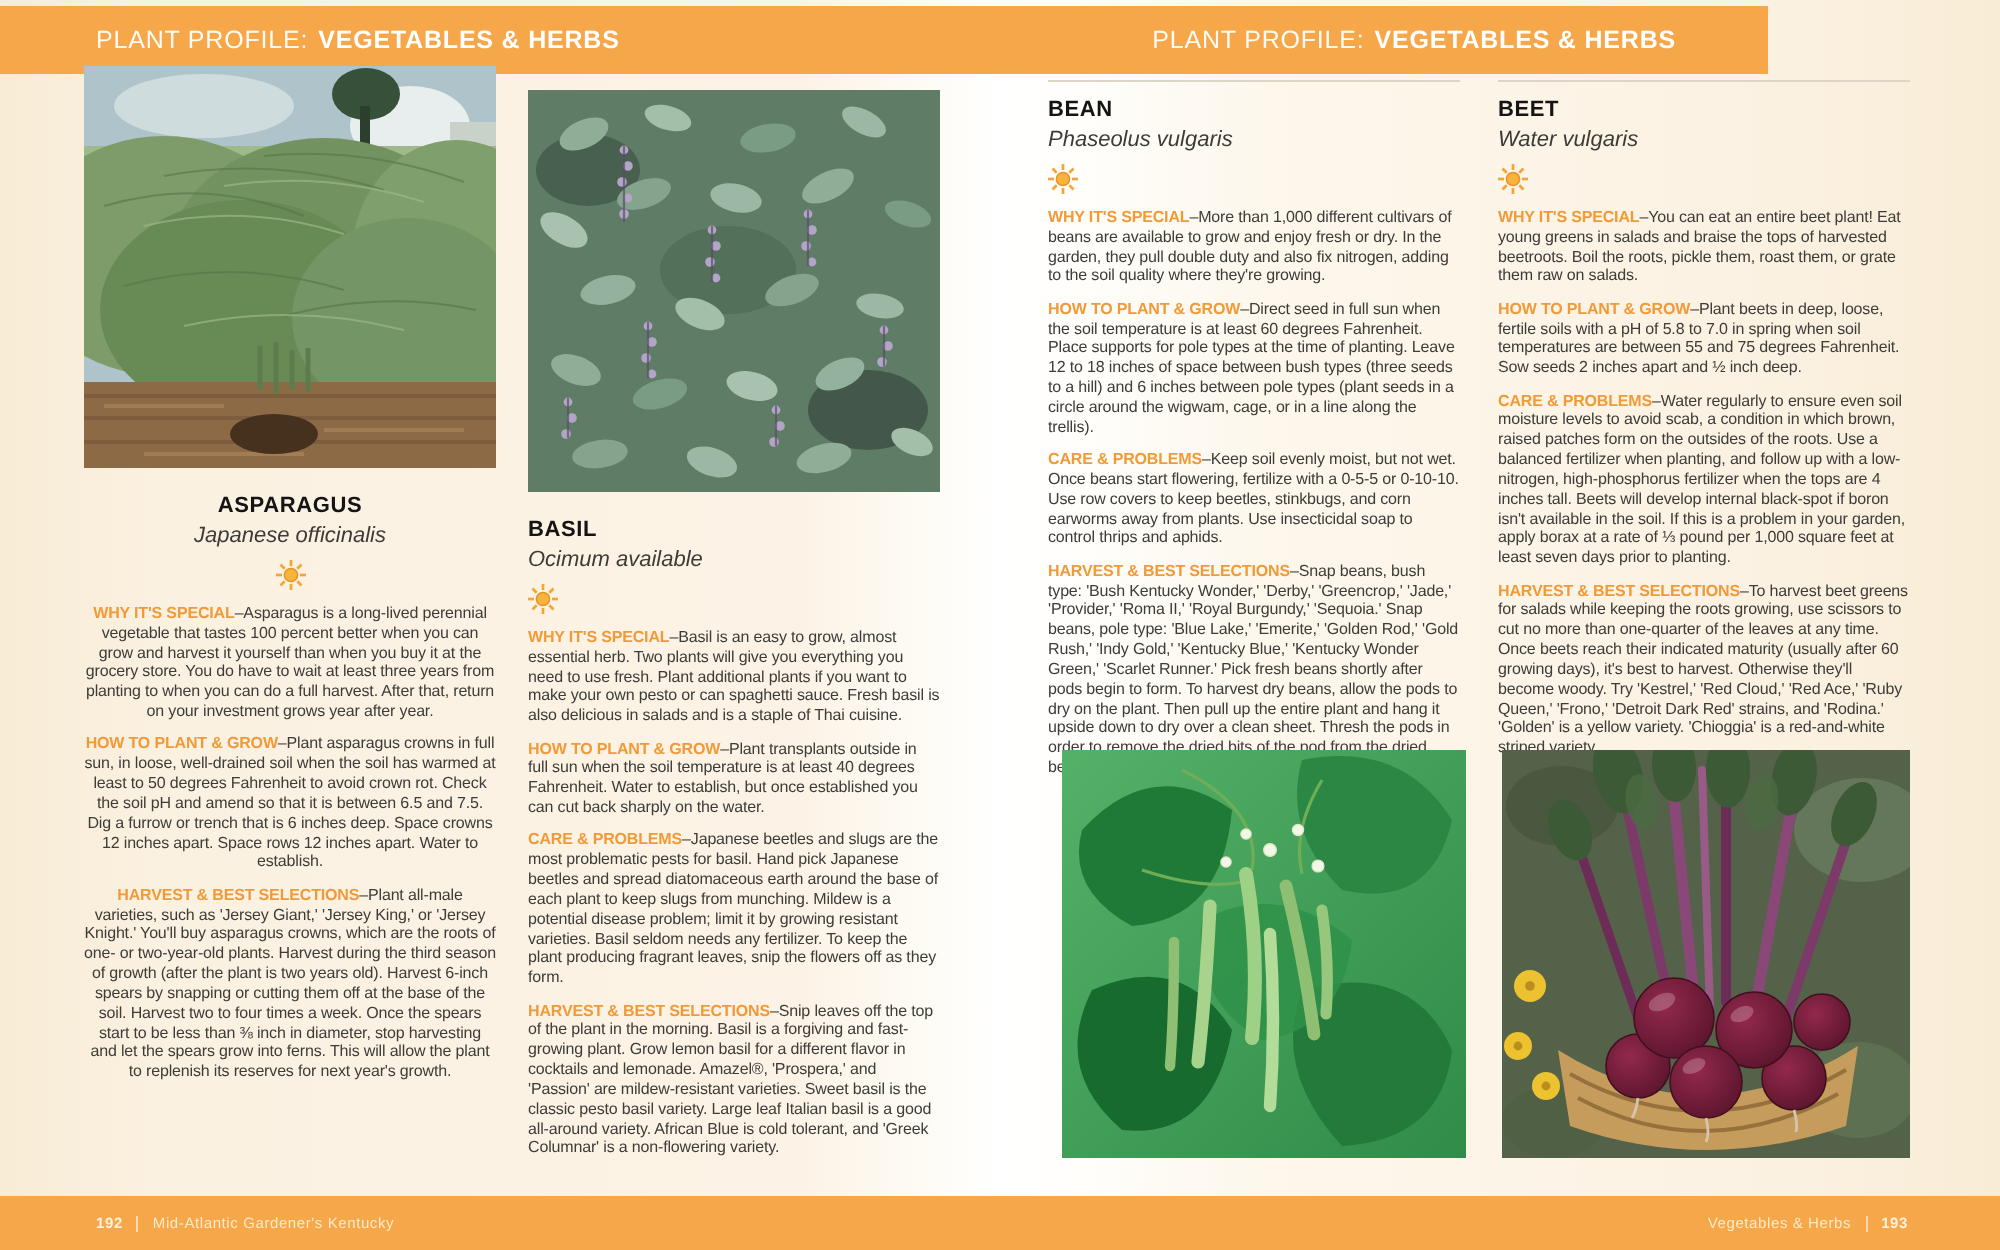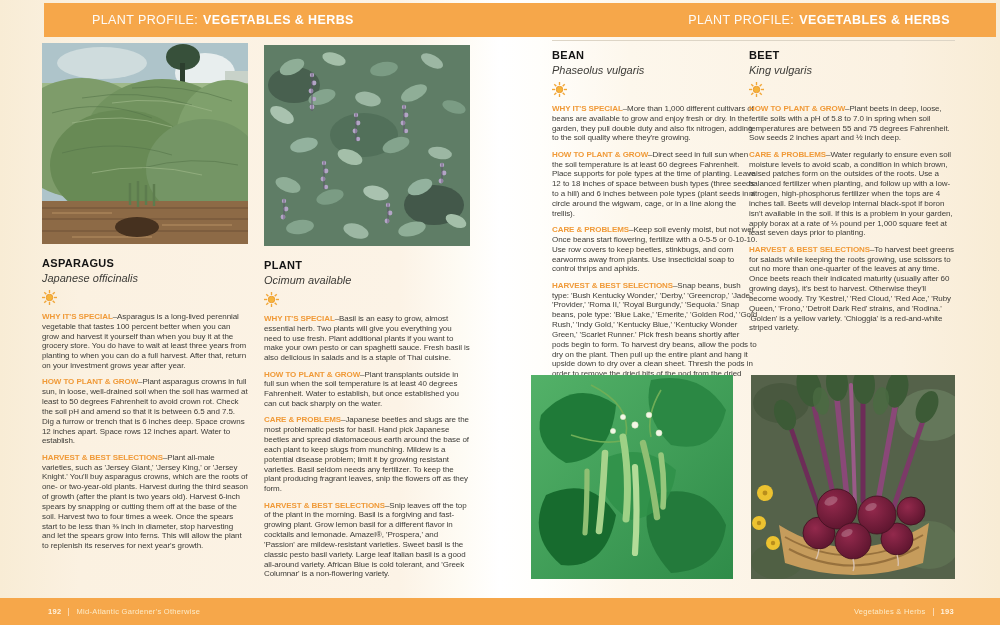--- a/index.html
+++ b/index.html
@@ -2,24 +2,24 @@
 <html><head>
 <meta charset="utf-8">
 <style>
   html,body{margin:0;padding:0;}
   body{
     width:1000px;height:625px;overflow:hidden;position:relative;
     font-family:"Liberation Sans",sans-serif;
     background:linear-gradient(90deg,#f8ecd5 0%,#fbf1e1 8%,#fcf3e6 40%,#fefbf4 46%,#ffffff 50%,#fffefb 54%,#fdf7ec 63%,#fbf1e1 90%,#f8ecd5 100%);
   }
   .banner{
-    position:absolute;left:0;top:3px;width:952px;height:34px;background:#f6a74a;
+    position:absolute;left:0;top:3px;width:884px;height:34px;background:#f6a74a;
     display:flex;align-items:center;justify-content:space-between;
     padding:0 46px 0 48px;box-sizing:border-box;color:#ffffff;
-    font-size:12.5px;letter-spacing:.4px;margin-left:44px;
+    font-size:12.5px;letter-spacing:.4px;
   }
   .banner .pfx{font-weight:400;opacity:.96}
   .banner .ttl{font-weight:700;margin-left:5px}
   .col{position:absolute;width:206px;}
   .photo{width:100%;display:block;margin:0 0 13px;}
   .photo svg{display:block;width:100%;height:auto;}
   .hairline{border-top:1px solid #ddd5c6;margin:0 0 8px;}
   h2.plant{font-size:11px;font-weight:700;color:#141414;margin:0 0 3px;letter-spacing:.3px;}
   .latin{font-size:11px;font-style:italic;color:#3c3b37;margin:0 0 6px;}
   .sun{margin:0 0 7px;height:15px;}
@@ -41,21 +41,21 @@
 
 <div class="banner">
   <div>
     <span class="pfx">PLANT PROFILE:</span><span class="ttl">VEGETABLES &amp; HERBS</span>
   </div>
   <div>
     <span class="pfx">PLANT PROFILE:</span><span class="ttl">VEGETABLES &amp; HERBS</span>
   </div>
 </div>
 
-<div class="col" style="left:42px;top:43px;">
+<div class="col" style="left:42px;top:33px;text-align:center;">
   <div class="photo" aria-label="Asparagus ferns growing in a mulched garden row">
     <svg viewBox="0 0 206 201" xmlns="http://www.w3.org/2000/svg" role="img">
       <rect width="206" height="201" fill="#aec4ca"></rect>
       <ellipse cx="60" cy="20" rx="45" ry="16" fill="#cfdcdd"></ellipse>
       <ellipse cx="163" cy="30" rx="30" ry="20" fill="#e8eeee"></ellipse>
       <rect x="183" y="28" width="23" height="16" fill="#c8d2c9"></rect>
       <ellipse cx="141" cy="14" rx="17" ry="13" fill="#37503a"></ellipse>
       <rect x="138" y="20" width="5" height="26" fill="#2c3e2e"></rect>
       <rect y="40" width="206" height="12" fill="#9fb98a"></rect>
       <ellipse cx="40" cy="95" rx="72" ry="60" fill="#7e9c6a"></ellipse>
@@ -162,21 +162,21 @@
           </g>
         <g>
             <circle cx="20" cy="156" r="2.2"></circle>
             <circle cx="22" cy="164" r="2.4"></circle>
             <circle cx="19" cy="172" r="2.4"></circle>
           </g>
       </g>
       <path d="M48,28 V66 M92,68 V96 M140,60 V88 M60,116 V144 M178,118 V138 M124,158 V178 M20,154 V174" stroke="#5b4a6b" stroke-width="1.1" opacity=".7"></path>
     </svg>
   </div>
-  <h2 class="plant">PLANT</h2>
+  <h2 class="plant">BASIL</h2>
   <div class="latin">Ocimum available</div>
   <div class="sun">
     <svg width="15" height="15" viewBox="0 0 20 20">
         <g stroke="#f2a636" stroke-width="1.8">
           <line x1="10" y1="0" x2="10" y2="4"></line>
           <line x1="10" y1="16" x2="10" y2="20"></line>
           <line x1="0" y1="10" x2="4" y2="10"></line>
           <line x1="16" y1="10" x2="20" y2="10"></line>
           <line x1="3" y1="3" x2="5.8" y2="5.8"></line>
           <line x1="14.2" y1="14.2" x2="17" y2="17"></line>
@@ -185,21 +185,21 @@
         </g>
         <circle cx="10" cy="10" r="4.4" fill="#f6b43c" stroke="#e8932a" stroke-width="1"></circle>
       </svg>
   </div>
   <p class="sec"><span class="lead">WHY IT'S SPECIAL</span><span>–Basil is an easy to grow, almost essential herb. Two plants will give you everything you need to use fresh. Plant additional plants if you want to make your own pesto or can spaghetti sauce. Fresh basil is also delicious in salads and is a staple of Thai cuisine.</span></p>
   <p class="sec"><span class="lead">HOW TO PLANT &amp; GROW</span><span>–Plant transplants outside in full sun when the soil temperature is at least 40 degrees Fahrenheit. Water to establish, but once established you can cut back sharply on the water.</span></p>
   <p class="sec"><span class="lead">CARE &amp; PROBLEMS</span><span>–Japanese beetles and slugs are the most problematic pests for basil. Hand pick Japanese beetles and spread diatomaceous earth around the base of each plant to keep slugs from munching. Mildew is a potential disease problem; limit it by growing resistant varieties. Basil seldom needs any fertilizer. To keep the plant producing fragrant leaves, snip the flowers off as they form.</span></p>
   <p class="sec"><span class="lead">HARVEST &amp; BEST SELECTIONS</span><span>–Snip leaves off the top of the plant in the morning. Basil is a forgiving and fast-growing plant. Grow lemon basil for a different flavor in cocktails and lemonade. Amazel®, 'Prospera,' and 'Passion' are mildew-resistant varieties. Sweet basil is the classic pesto basil variety. Large leaf Italian basil is a good all-around variety. African Blue is cold tolerant, and 'Greek Columnar' is a non-flowering variety.</span></p>
 </div>
 
-<div class="col" style="left:552px;top:40px;">
+<div class="col" style="left:524px;top:40px;">
   <div class="hairline"></div>
   <h2 class="plant">BEAN</h2>
   <div class="latin">Phaseolus vulgaris</div>
   <div class="sun">
     <svg width="15" height="15" viewBox="0 0 20 20">
         <g stroke="#f2a636" stroke-width="1.8">
           <line x1="10" y1="0" x2="10" y2="4"></line>
           <line x1="10" y1="16" x2="10" y2="20"></line>
           <line x1="0" y1="10" x2="4" y2="10"></line>
           <line x1="16" y1="10" x2="20" y2="10"></line>
@@ -213,36 +213,37 @@
   </div>
   <p class="sec"><span class="lead">WHY IT'S SPECIAL</span><span>–More than 1,000 different cultivars of beans are available to grow and enjoy fresh or dry. In the garden, they pull double duty and also fix nitrogen, adding to the soil quality where they're growing.</span></p>
   <p class="sec"><span class="lead">HOW TO PLANT &amp; GROW</span><span>–Direct seed in full sun when the soil temperature is at least 60 degrees Fahrenheit. Place supports for pole types at the time of planting. Leave 12 to 18 inches of space between bush types (three seeds to a hill) and 6 inches between pole types (plant seeds in a circle around the wigwam, cage, or in a line along the trellis).</span></p>
   <p class="sec"><span class="lead">CARE &amp; PROBLEMS</span><span>–Keep soil evenly moist, but not wet. Once beans start flowering, fertilize with a 0-5-5 or 0-10-10. Use row covers to keep beetles, stinkbugs, and corn earworms away from plants. Use insecticidal soap to control thrips and aphids.</span></p>
   <p class="sec"><span class="lead">HARVEST &amp; BEST SELECTIONS</span><span>–Snap beans, bush type: 'Bush Kentucky Wonder,' 'Derby,' 'Greencrop,' 'Jade,' 'Provider,' 'Roma II,' 'Royal Burgundy,' 'Sequoia.' Snap beans, pole type: 'Blue Lake,' 'Emerite,' 'Golden Rod,' 'Gold Rush,' 'Indy Gold,' 'Kentucky Blue,' 'Kentucky Wonder Green,' 'Scarlet Runner.' Pick fresh beans shortly after pods begin to form. To harvest dry beans, allow the pods to dry on the plant. Then pull up the entire plant and hang it upside down to dry over a clean sheet. Thresh the pods in order to remove the dried bits of the pod from the dried beans.</span></p>
 </div>
 
 <div class="col" style="left:749px;top:40px;">
   <div class="hairline"></div>
   <h2 class="plant">BEET</h2>
-  <div class="latin">King vulgaris</div>
+  <div class="latin">Water vulgaris</div>
   <div class="sun">
     <svg width="15" height="15" viewBox="0 0 20 20">
         <g stroke="#f2a636" stroke-width="1.8">
           <line x1="10" y1="0" x2="10" y2="4"></line>
           <line x1="10" y1="16" x2="10" y2="20"></line>
           <line x1="0" y1="10" x2="4" y2="10"></line>
           <line x1="16" y1="10" x2="20" y2="10"></line>
           <line x1="3" y1="3" x2="5.8" y2="5.8"></line>
           <line x1="14.2" y1="14.2" x2="17" y2="17"></line>
           <line x1="3" y1="17" x2="5.8" y2="14.2"></line>
           <line x1="14.2" y1="5.8" x2="17" y2="3"></line>
         </g>
         <circle cx="10" cy="10" r="4.4" fill="#f6b43c" stroke="#e8932a" stroke-width="1"></circle>
       </svg>
   </div>
+  <p class="sec"><span class="lead">WHY IT'S SPECIAL</span><span>–You can eat an entire beet plant! Eat young greens in salads and braise the tops of harvested beetroots. Boil the roots, pickle them, roast them, or grate them raw on salads.</span></p>
   <p class="sec"><span class="lead">HOW TO PLANT &amp; GROW</span><span>–Plant beets in deep, loose, fertile soils with a pH of 5.8 to 7.0 in spring when soil temperatures are between 55 and 75 degrees Fahrenheit. Sow seeds 2 inches apart and ½ inch deep.</span></p>
   <p class="sec"><span class="lead">CARE &amp; PROBLEMS</span><span>–Water regularly to ensure even soil moisture levels to avoid scab, a condition in which brown, raised patches form on the outsides of the roots. Use a balanced fertilizer when planting, and follow up with a low-nitrogen, high-phosphorus fertilizer when the tops are 4 inches tall. Beets will develop internal black-spot if boron isn't available in the soil. If this is a problem in your garden, apply borax at a rate of ⅓ pound per 1,000 square feet at least seven days prior to planting.</span></p>
   <p class="sec"><span class="lead">HARVEST &amp; BEST SELECTIONS</span><span>–To harvest beet greens for salads while keeping the roots growing, use scissors to cut no more than one-quarter of the leaves at any time. Once beets reach their indicated maturity (usually after 60 growing days), it's best to harvest. Otherwise they'll become woody. Try 'Kestrel,' 'Red Cloud,' 'Red Ace,' 'Ruby Queen,' 'Frono,' 'Detroit Dark Red' strains, and 'Rodina.' 'Golden' is a yellow variety. 'Chioggia' is a red-and-white striped variety.</span></p>
 </div>
 
 <div class="bphoto" style="left:531px;width:202px;" aria-label="Green bean pods and white flowers on the vine">
   <svg viewBox="0 0 202 204" xmlns="http://www.w3.org/2000/svg" role="img" preserveAspectRatio="none">
     <defs>
       <linearGradient id="beanbg" x1="0" y1="0" x2="1" y2="1">
         <stop offset="0" stop-color="#53b168"></stop>
@@ -338,20 +339,20 @@
       <ellipse cx="120" cy="132" rx="6" ry="3.6" transform="rotate(-24 120 132)"></ellipse>
       <ellipse cx="96" cy="158" rx="6" ry="3.4" transform="rotate(-24 96 158)"></ellipse>
     </g>
   </svg>
 </div>
 
 <div class="footer">
   <div class="fgrp">
     <span class="fnum">192</span>
     <span class="fdiv"></span>
-    <span>Mid-Atlantic Gardener's Otherwise</span>
+    <span>Mid-Atlantic Gardener's Kentucky</span>
   </div>
   <div class="fgrp">
     <span>Vegetables &amp; Herbs</span>
     <span class="fdiv"></span>
     <span class="fnum">193</span>
   </div>
 </div>
 
 </body></html>

